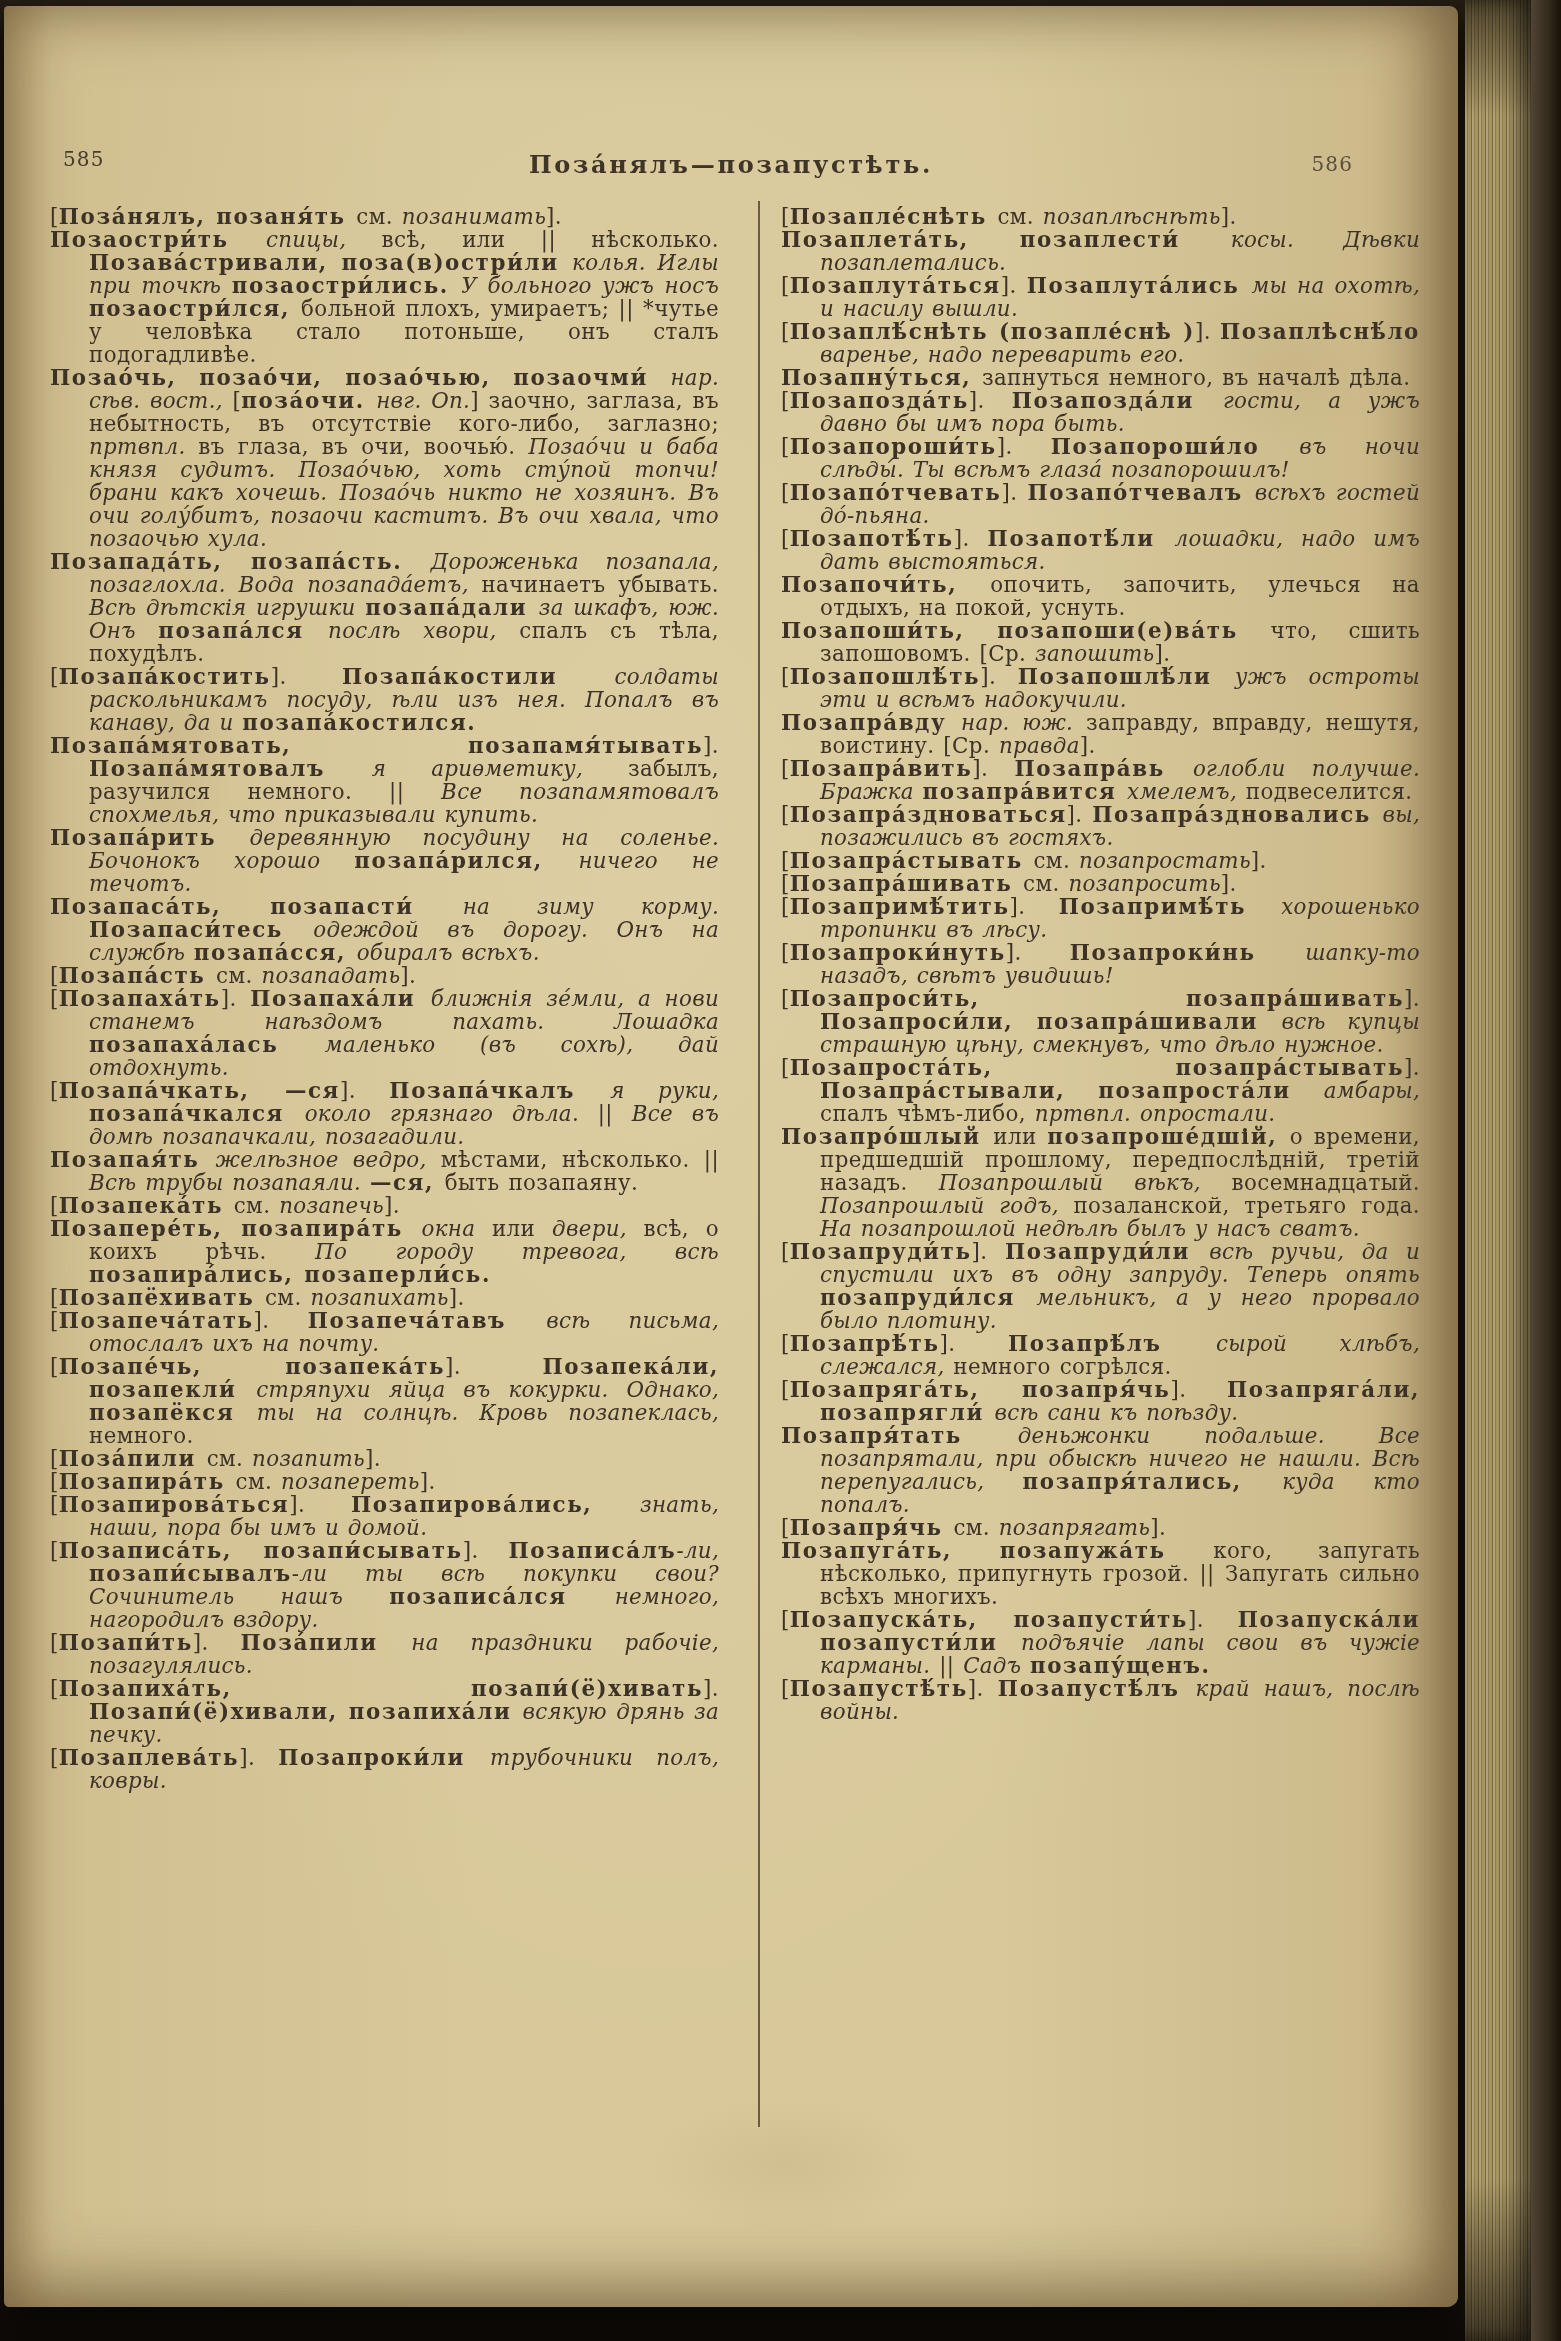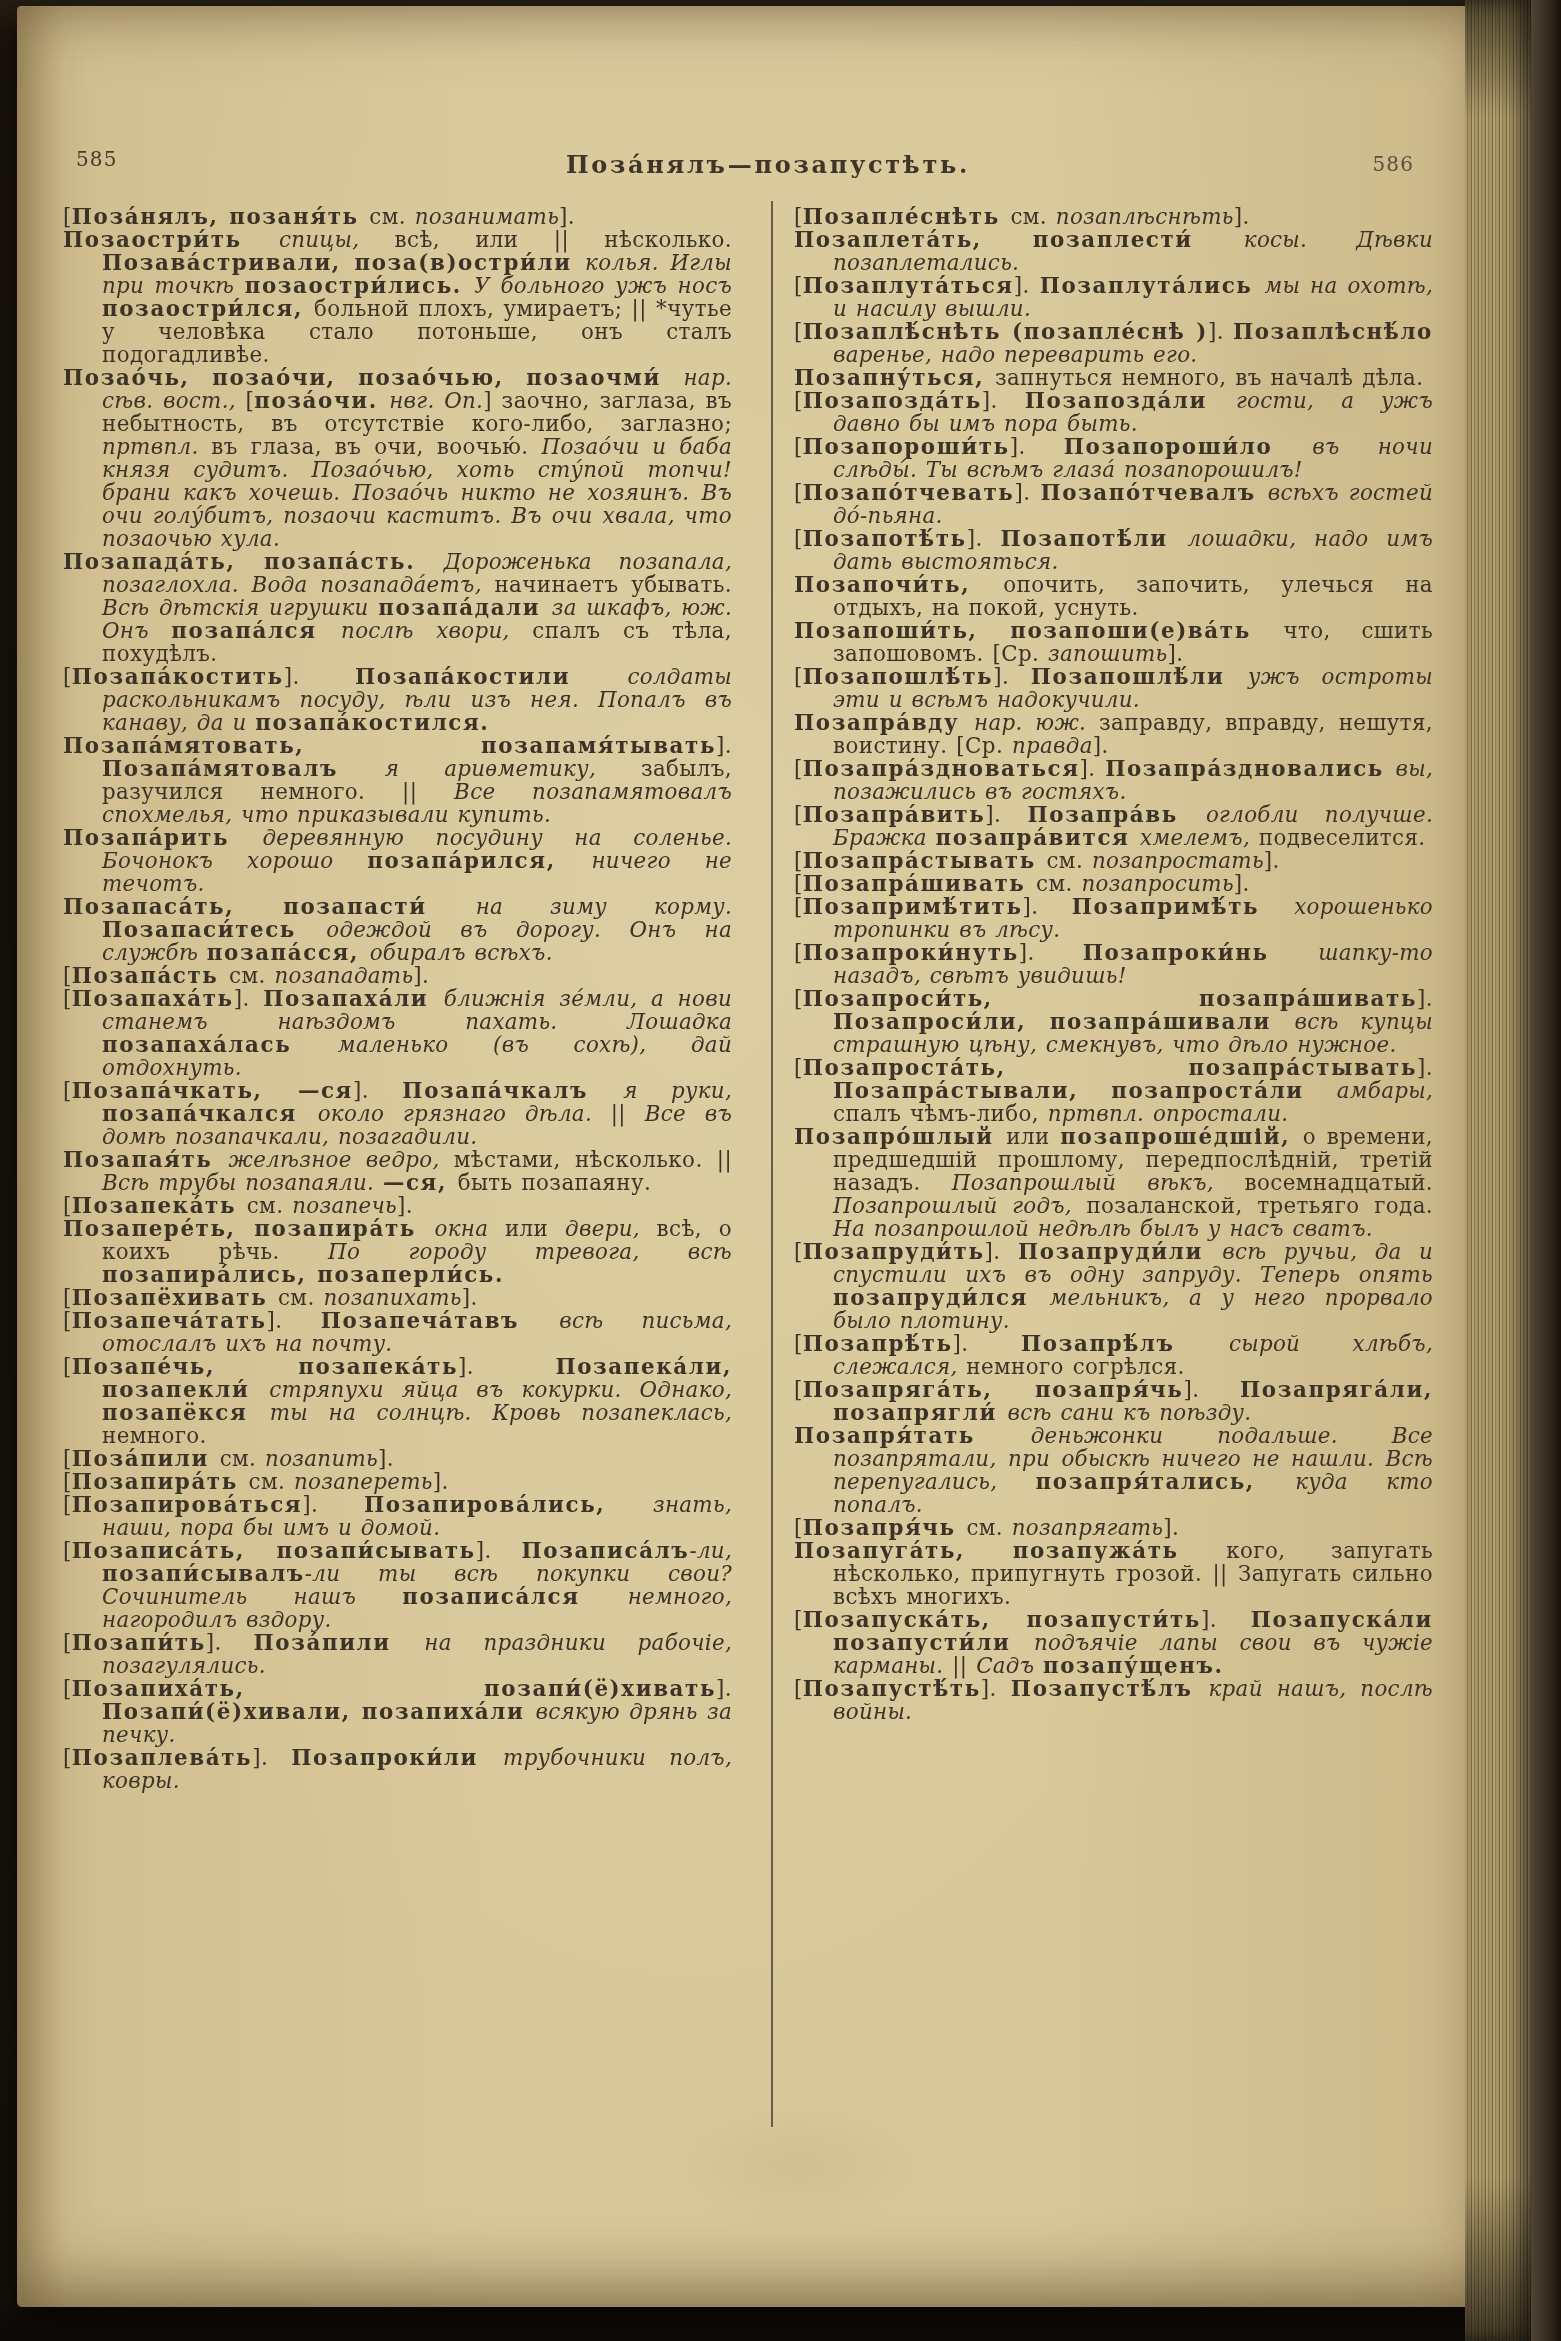--- a/index.html
+++ b/index.html
@@ -3,32 +3,31 @@
 <meta charset="utf-8">
 <style>
   html,body{margin:0;padding:0;}
   body{
     width:1561px;height:2342px;position:relative;overflow:hidden;
     background:linear-gradient(180deg,#241d12 0%,#1a140b 2%,#15100a 98%,#0d0906 100%);
     font-family:"DejaVu Serif", serif;
   }
   
   .sheet{
-    position:absolute;left:17px;top:6.4px;width:1454px;height:2301px;
+    position:absolute;left:4px;top:6.4px;width:1454px;height:2301px;
     color:var(--ink,#3c3226);
     background:
       radial-gradient(ellipse at 45% 38%, rgba(255,250,235,0.10), rgba(0,0,0,0) 62%),
       linear-gradient(90deg,#bda878 0px,#d1bf90 48px,#d8c89a 32%,#d8c89a 68%,#cdbb8c 93%,#baa678 100%);
     box-shadow:
       inset 0 0 75px rgba(92,72,42,0.45),
       inset -25px 0 48px rgba(110,88,52,0.38),
       inset 0 -32px 64px rgba(100,78,46,0.30),
       0 14px 32px rgba(0,0,0,0.65);
     border-radius:4.3px 8.6px 10.7px 5.4px;
-    padding-left:48px;
   }
   .edge-stack{
     position:absolute;left:1465px;top:0;width:66px;height:2342px;
     background:
       linear-gradient(180deg, rgba(18,13,6,0.6), rgba(0,0,0,0) 5%, rgba(0,0,0,0) 93%, rgba(14,10,5,0.7)),
       repeating-linear-gradient(90deg,#b4a276 0 2.1px,#8e7c52 2.1px 3.2px,#a79560 3.2px 5.9px,#7a6844 5.9px 7px);
     box-shadow:inset -11.8px 0 18px rgba(0,0,0,0.5);
   }
   .cover{
     position:absolute;left:1531px;top:0;width:30px;height:2342px;
@@ -112,22 +111,22 @@
       <p class="entry"><span class="p">[</span><span class="b">Позаплѣ́снѣть (позапле́снѣ )</span><span class="p">]. </span><span class="b">Позаплѣснѣ́ло </span><span class="i">варенье, надо переварить его.</span></p>
       <p class="entry"><span class="b">Позапну́ться, </span><span class="p">запнуться немного, въ началѣ дѣла.</span></p>
       <p class="entry"><span class="p">[</span><span class="b">Позапозда́ть</span><span class="p">]. </span><span class="b">Позапозда́ли </span><span class="i">гости, а ужъ давно бы имъ пора быть.</span></p>
       <p class="entry"><span class="p">[</span><span class="b">Позапороши́ть</span><span class="p">]. </span><span class="b">Позапороши́ло </span><span class="i">въ ночи слѣды́. Ты всѣмъ глаза́ позапорошилъ!</span></p>
       <p class="entry"><span class="p">[</span><span class="b">Позапо́тчевать</span><span class="p">]. </span><span class="b">Позапо́тчевалъ </span><span class="i">всѣхъ гостей до́-пьяна.</span></p>
       <p class="entry"><span class="p">[</span><span class="b">Позапотѣ́ть</span><span class="p">]. </span><span class="b">Позапотѣ́ли </span><span class="i">лошадки, надо имъ дать выстояться.</span></p>
       <p class="entry"><span class="b">Позапочи́ть, </span><span class="p">опочить, започить, улечься на отдыхъ, на покой, уснуть.</span></p>
       <p class="entry"><span class="b">Позапоши́ть, позапоши(е)ва́ть </span><span class="p">что, сшить запошовомъ. [Ср. </span><span class="i">запошить</span><span class="p">].</span></p>
       <p class="entry"><span class="p">[</span><span class="b">Позапошлѣ́ть</span><span class="p">]. </span><span class="b">Позапошлѣ́ли </span><span class="i">ужъ остроты эти и всѣмъ надокучили.</span></p>
       <p class="entry"><span class="b">Позапра́вду </span><span class="i">нар. юж. </span><span class="p">заправду, вправду, нешутя, воистину. [Ср. </span><span class="i">правда</span><span class="p">].</span></p>
+      <p class="entry"><span class="p">[</span><span class="b">Позапра́вить</span><span class="p">]. </span><span class="b">Позапра́вь </span><span class="i">оглобли получше. Бражка </span><span class="b">позапра́вится </span><span class="i">хмелемъ, </span><span class="p">подвеселится.</span></p>
       <p class="entry"><span class="p">[</span><span class="b">Позапра́здноваться</span><span class="p">]. </span><span class="b">Позапра́здновались </span><span class="i">вы, позажились въ гостяхъ.</span></p>
-      <p class="entry"><span class="p">[</span><span class="b">Позапра́вить</span><span class="p">]. </span><span class="b">Позапра́вь </span><span class="i">оглобли получше. Бражка </span><span class="b">позапра́вится </span><span class="i">хмелемъ, </span><span class="p">подвеселится.</span></p>
       <p class="entry"><span class="p">[</span><span class="b">Позапра́стывать </span><span class="p">см. </span><span class="i">позапростать</span><span class="p">].</span></p>
       <p class="entry"><span class="p">[</span><span class="b">Позапра́шивать </span><span class="p">см. </span><span class="i">позапросить</span><span class="p">].</span></p>
       <p class="entry"><span class="p">[</span><span class="b">Позапримѣ́тить</span><span class="p">]. </span><span class="b">Позапримѣ́ть </span><span class="i">хорошенько тропинки въ лѣсу.</span></p>
       <p class="entry"><span class="p">[</span><span class="b">Позапроки́нуть</span><span class="p">]. </span><span class="b">Позапроки́нь </span><span class="i">шапку-то назадъ, свѣтъ увидишь!</span></p>
       <p class="entry"><span class="p">[</span><span class="b">Позапроси́ть, позапра́шивать</span><span class="p">]. </span><span class="b">Позапроси́ли, позапра́шивали </span><span class="i">всѣ купцы страшную цѣну, смекнувъ, что дѣло нужное.</span></p>
       <p class="entry"><span class="p">[</span><span class="b">Позапроста́ть, позапра́стывать</span><span class="p">]. </span><span class="b">Позапра́стывали, позапроста́ли </span><span class="i">амбары, </span><span class="p">спалъ чѣмъ-либо, </span><span class="i">пртвпл. опростали.</span></p>
       <p class="entry"><span class="b">Позапро́шлый </span><span class="p">или </span><span class="b">позапроше́дшій, </span><span class="p">о времени, предшедшій прошлому, передпослѣдній, третій назадъ. </span><span class="i">Позапрошлый вѣкъ, </span><span class="p">восемнадцатый. </span><span class="i">Позапрошлый годъ, </span><span class="p">позаланской, третьяго года. </span><span class="i">На позапрошлой недѣлѣ былъ у насъ сватъ.</span></p>
       <p class="entry"><span class="p">[</span><span class="b">Позапруди́ть</span><span class="p">]. </span><span class="b">Позапруди́ли </span><span class="i">всѣ ручьи, да и спустили ихъ въ одну запруду. Теперь опять </span><span class="b">позапруди́лся </span><span class="i">мельникъ, а у него прорвало было плотину.</span></p>
       <p class="entry"><span class="p">[</span><span class="b">Позапрѣ́ть</span><span class="p">]. </span><span class="b">Позапрѣ́лъ </span><span class="i">сырой хлѣбъ, слежался, </span><span class="p">немного согрѣлся.</span></p>
       <p class="entry"><span class="p">[</span><span class="b">Позапряга́ть, позапря́чь</span><span class="p">]. </span><span class="b">Позапряга́ли, позапрягли́ </span><span class="i">всѣ сани къ поѣзду.</span></p>

